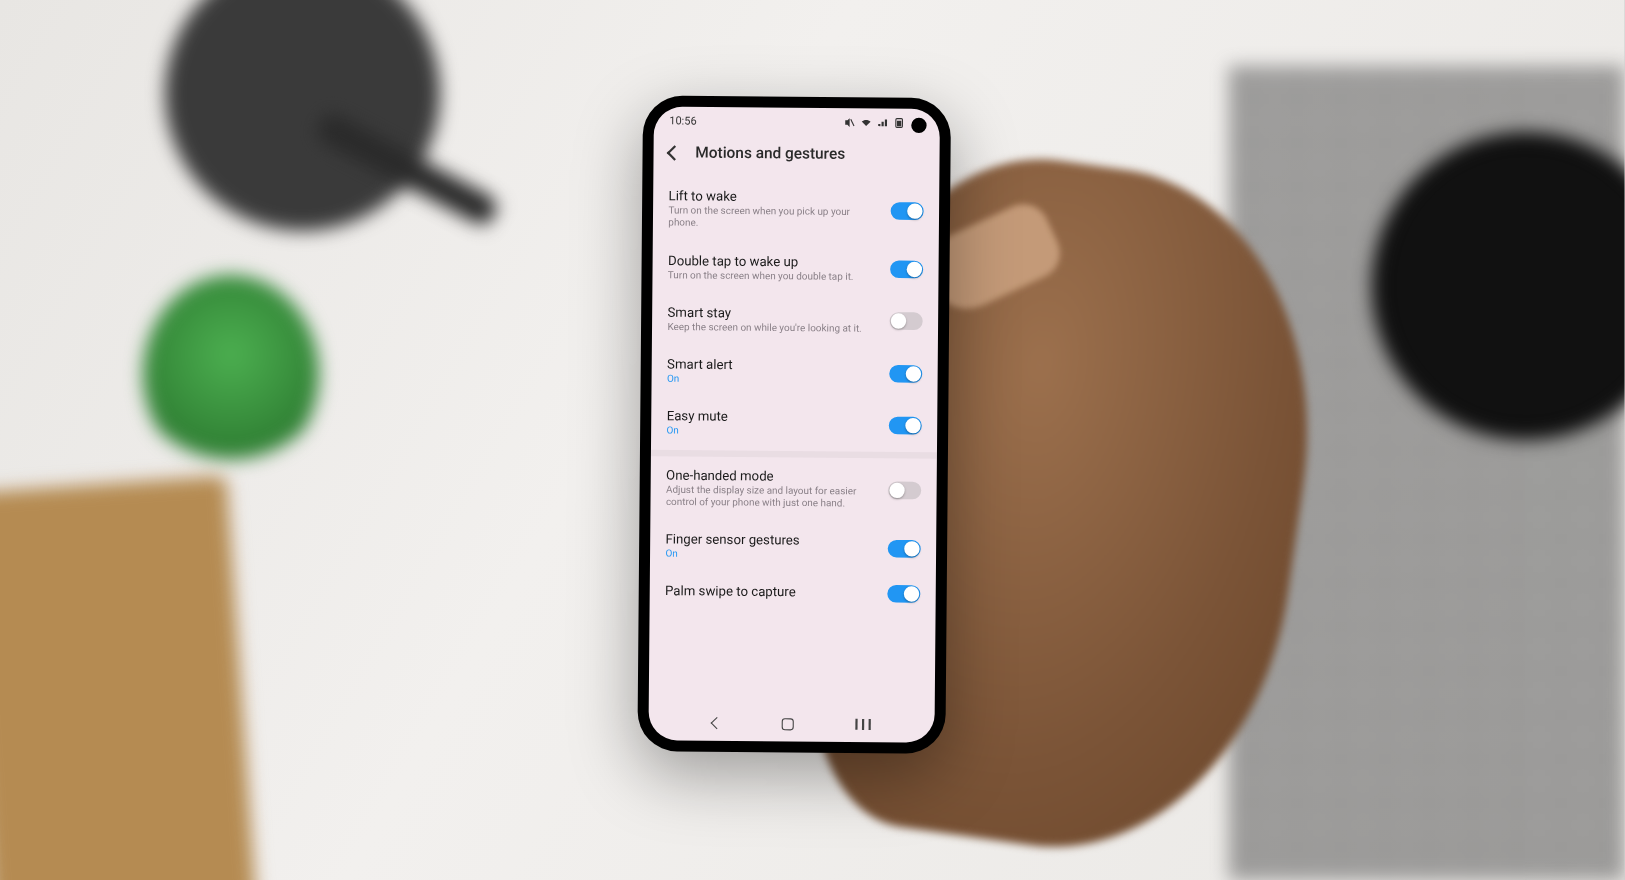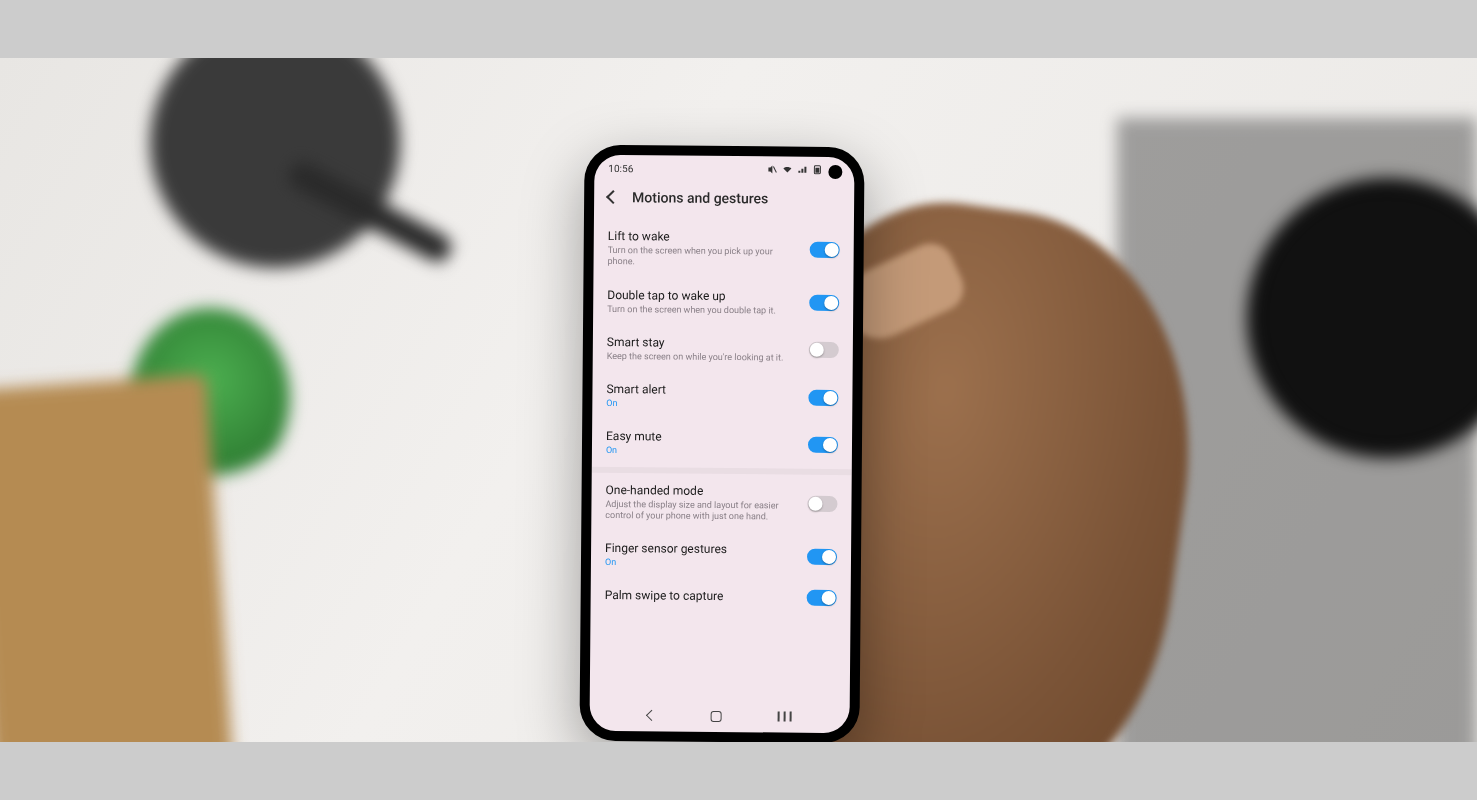--- a/index.html
+++ b/index.html
@@ -10,21 +10,21 @@
     display: flex;
     align-items: center;
     justify-content: center;
     width: 1477px;
     height: 800px;
     overflow: hidden;
     position: relative;
   }
   .scene {
     width: 1477px;
-    height: 684px;
+    height: 800px;
     position: relative;
     background: linear-gradient(120deg, #e8e6e3 0%, #f2f0ee 40%, #eae8e5 100%);
     overflow: hidden;
   }
   
   .prop { position: absolute; filter: blur(8px); }
   .prop.pan { top: -40px; left: 150px; width: 250px; height: 250px; background: #3a3a3a; border-radius: 50%; }
   .prop.pan-handle { top: 140px; left: 280px; width: 180px; height: 28px; background: #2a2a2a; border-radius: 14px; transform: rotate(28deg); }
   .prop.plant { top: 250px; left: 130px; width: 160px; height: 180px; background: radial-gradient(circle at 50% 40%, #4caf50 0%, #2e7d32 70%, transparent 72%); border-radius: 50%; }
   .prop.board { bottom: -40px; left: -20px; width: 240px; height: 400px; background: #b58b52; border-radius: 10px; transform: rotate(-4deg); }

